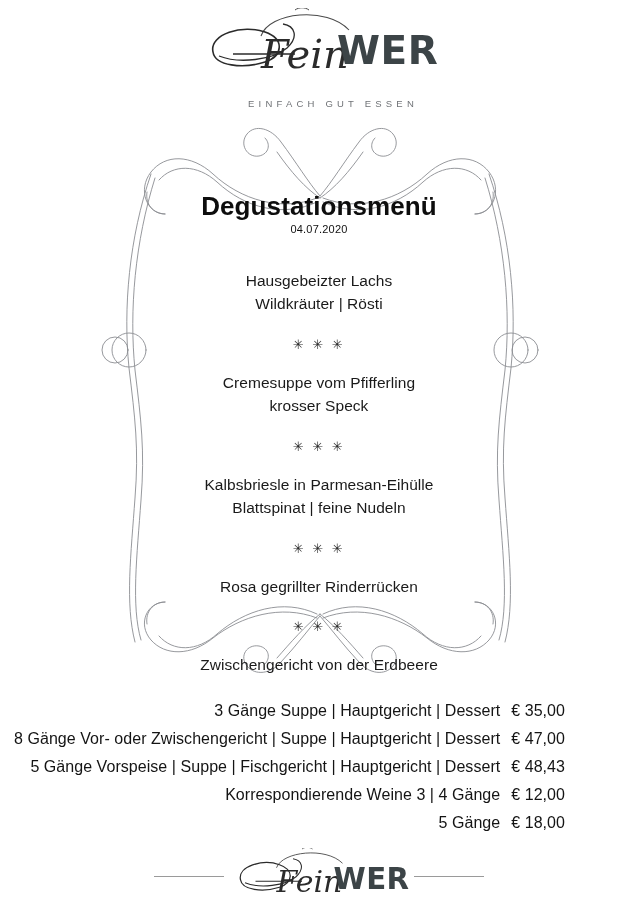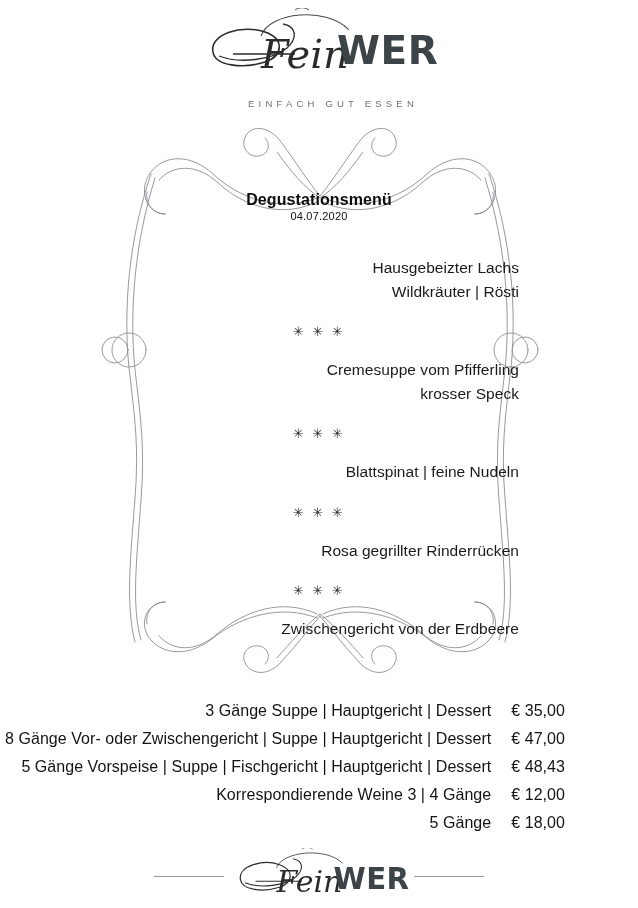--- a/index.html
+++ b/index.html
@@ -61,41 +61,40 @@
 
   
   .menu-body {
     position: absolute;
     left: 119px;
     top: 190px;
     width: 400px;
     text-align: center;
   }
   .menu-title {
-    font-size: 16px;
+    font-size: 26px;
     font-weight: bold;
     color: #0d0d0d;
     letter-spacing: 0.1px;
     line-height: 1.25;
   }
   .menu-date {
     font-size: 11px;
     color: #111111;
     margin-top: 0;
     letter-spacing: 0.2px;
   }
   .course {
     margin-top: 0;
   }
   .course-line {
     font-size: 15.5px;
     color: #1a1a1a;
     line-height: 1.52;
     letter-spacing: 0.05px;
-    text-align: right;
   }
   .sep {
     font-size: 13px;
     color: #2a2a2a;
     letter-spacing: 2.5px;
     line-height: 1;
   }
   .sp-1 { height: 34px; }
   .sp-2 { height: 22px; }
   .sp-3 { height: 20px; }
@@ -112,21 +111,21 @@
     justify-content: flex-end;
     align-items: baseline;
     height: 28px;
     font-size: 16px;
     color: #141414;
     letter-spacing: 0.05px;
   }
   .price-desc { white-space: nowrap; }
   .price-amount {
     white-space: nowrap;
-    margin-left: 20px;
+    margin-left: 11px;
     text-align: right;
   }
 
   
   .footer {
     position: absolute;
     left: 0;
     top: 846px;
     width: 638px;
     height: 60px;
@@ -249,20 +248,21 @@
   <div class="course">
     <div class="course-line">Cremesuppe vom Pfifferling</div>
     <div class="course-line">krosser Speck</div>
   </div>
 
   <div class="sp-2"></div>
   <div class="sep">✳ ✳ ✳</div>
   <div class="sp-3"></div>
 
   <div class="course">
+    <div class="course-line">Kalbsbriesle in Parmesan-Eihülle</div>
     <div class="course-line">Blattspinat | feine Nudeln</div>
   </div>
 
   <div class="sp-2"></div>
   <div class="sep">✳ ✳ ✳</div>
   <div class="sp-3"></div>
 
   <div class="course">
     <div class="course-line">Rosa gegrillter Rinderrücken</div>
   </div>

